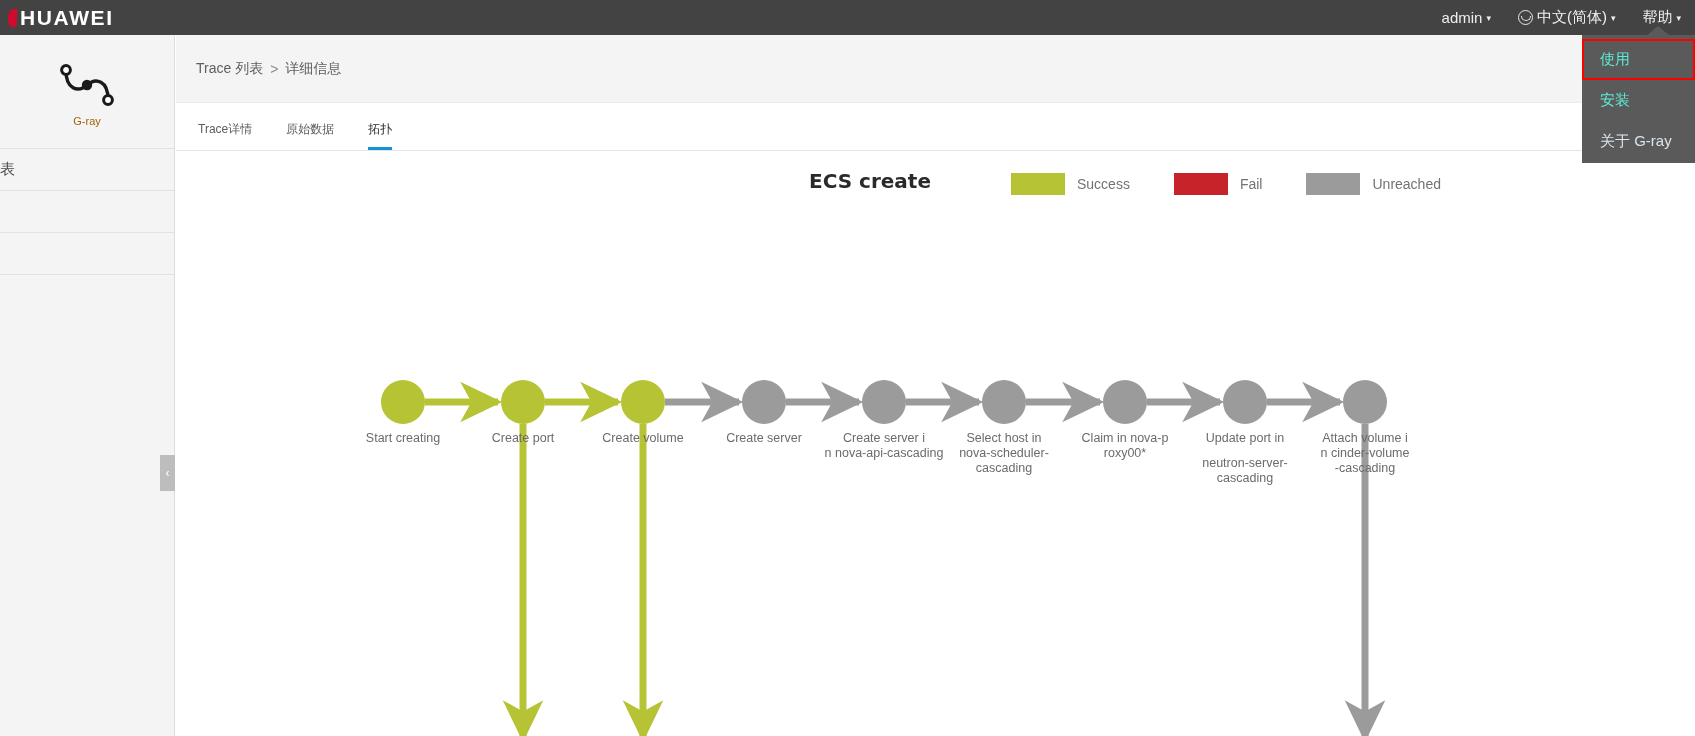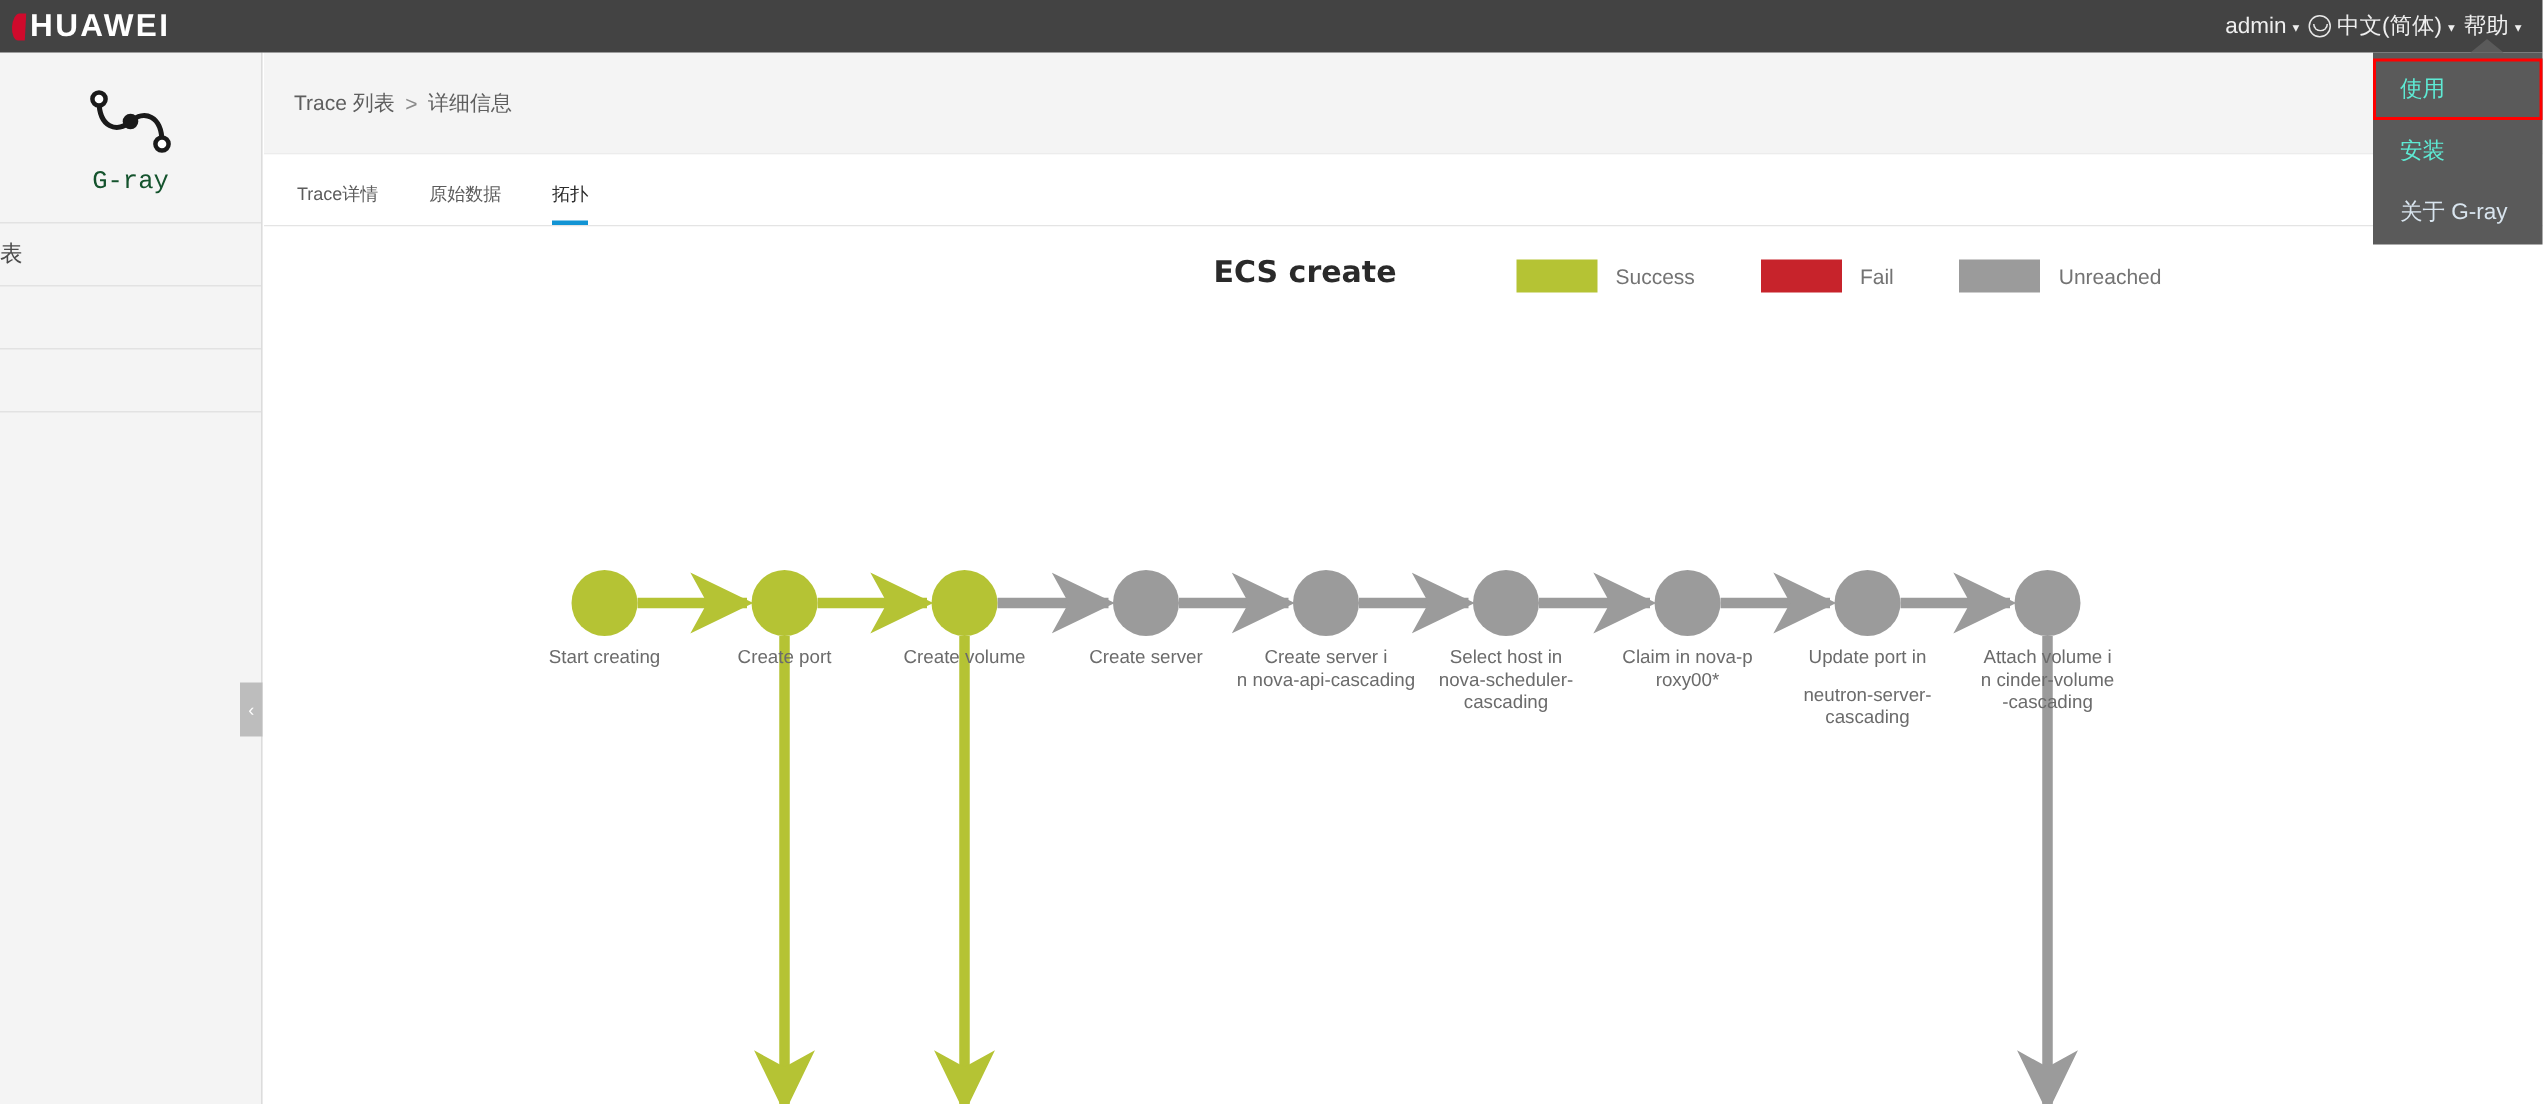--- a/index.html
+++ b/index.html
@@ -27,21 +27,21 @@
     border-radius: 50% 0 0 50%;
     margin-right: 3px;
     transform: skewX(-3deg);
   }
   .logo-text {
     font-size: 21px; font-weight: bold;
     letter-spacing: 1.6px; color: #ffffff;
   }
   #topbar-right {
     margin-left: auto; display: flex; align-items: center;
-    padding-right: 14px; gap: 6px;
+    padding-right: 14px; gap: 27px;
   }
   .top-item {
     display: flex; align-items: center; gap: 4px;
     font-size: 15px; color: #efefef; cursor: pointer;
     white-space: nowrap;
   }
   .caret { font-size: 9px; line-height: 1; position: relative; top: 1px; }
   .globe-icon {
     width: 15px; height: 15px; border-radius: 50%;
     border: 1.4px solid #e8e8e8; display: inline-block;
@@ -86,22 +86,22 @@
     z-index: 20;
   }
   #brand-block {
     height: 114px;
     border-bottom: 1px solid #e2e2e2;
     display: flex; flex-direction: column;
     align-items: center; justify-content: center;
     padding-top: 6px;
   }
   #brand-name {
-    font-size: 17px; color: #14532d; margin-top: 3px;
-    font-family: Liberation Mono, monospace;
+    font-size: 11px; color: #a16207; margin-top: 3px;
+    font-family: Liberation Sans, sans-serif;
   }
   .nav-item {
     height: 42px; display: flex; align-items: center;
     padding-left: 0; font-size: 15px; color: #4b4b4b;
     border-bottom: 1px solid #e2e2e2;
     cursor: pointer; overflow: hidden;
   }
   .nav-item .nav-label { margin-left: -15px; white-space: nowrap; }
   #collapse-handle {
     position: absolute; left: 160px; top: 455px;

